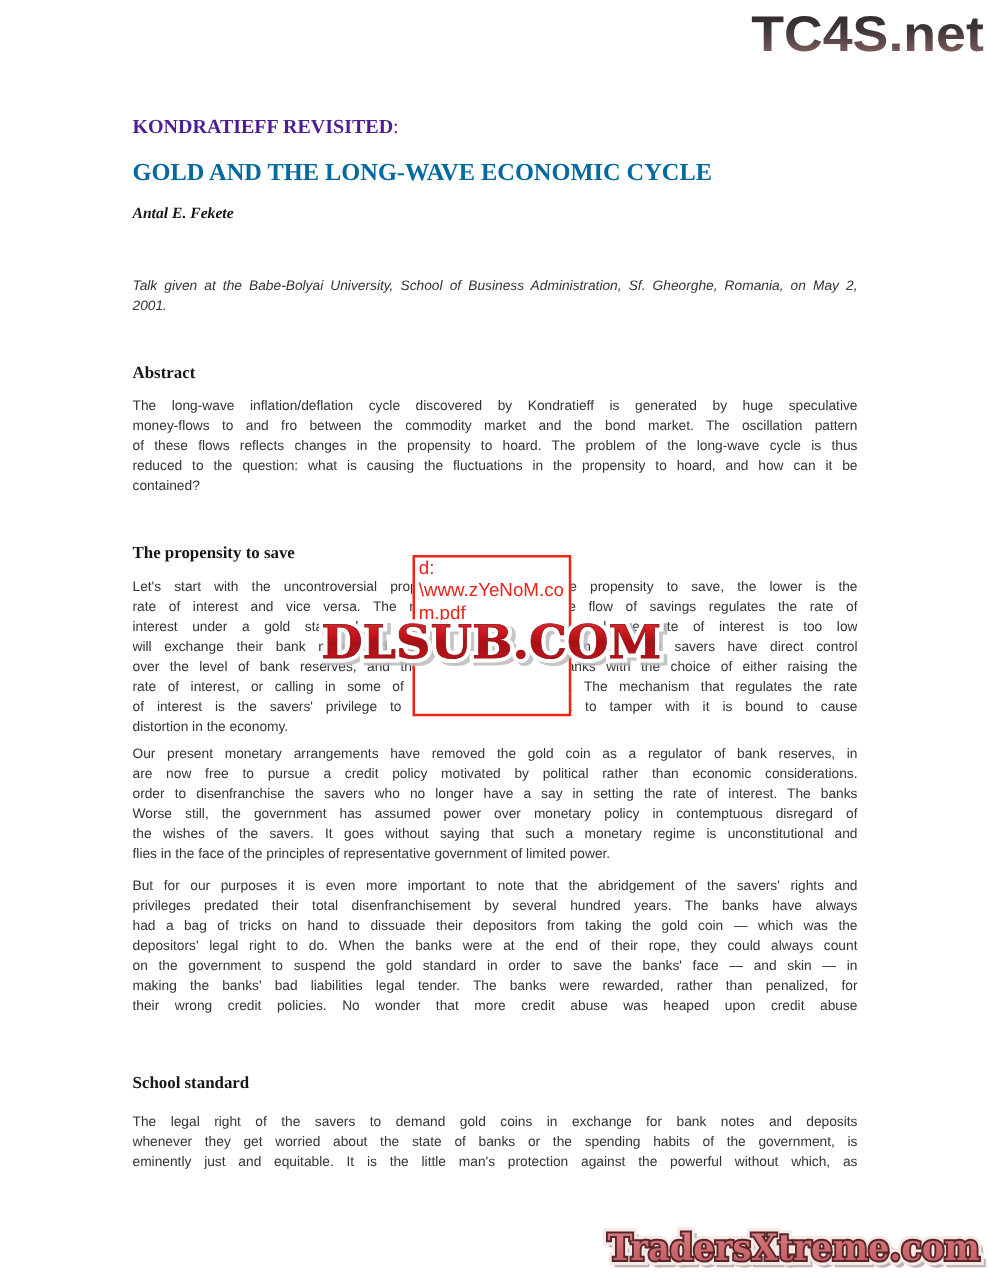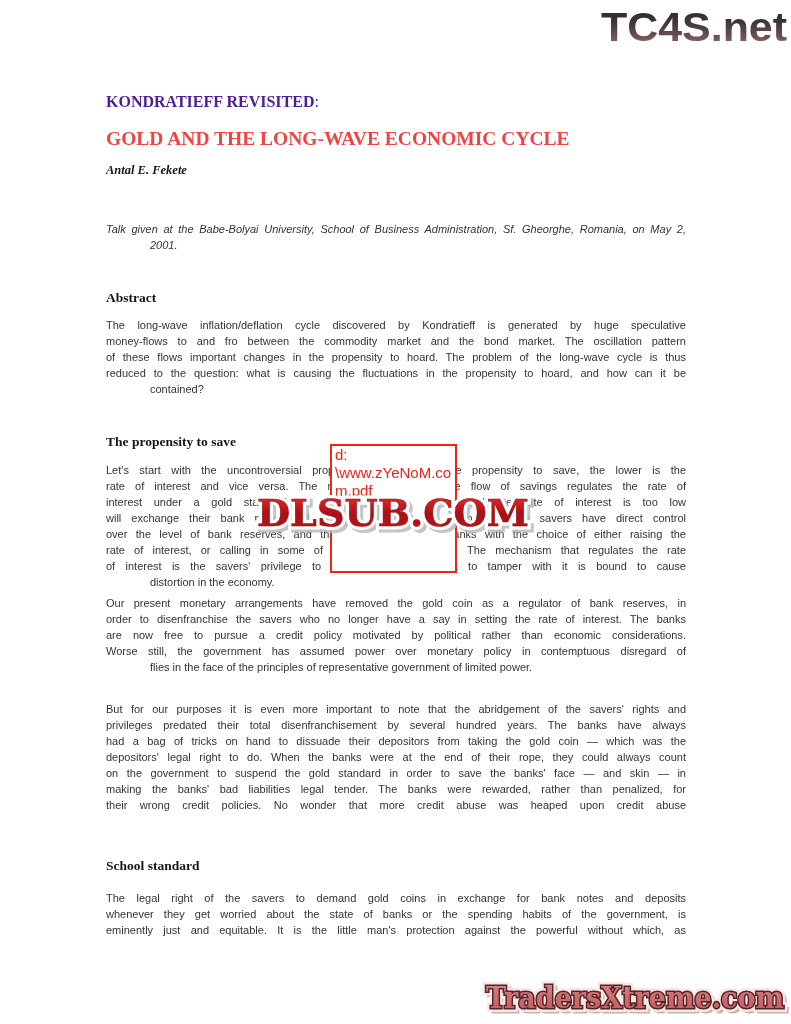--- a/index.html
+++ b/index.html
@@ -6,28 +6,28 @@
   .page {
     position:relative; width:791px; height:1024px; background:#ffffff;
     font-family:"Liberation Sans", sans-serif; color:#303030; overflow:hidden;
   }
 
   
   .blk { position:absolute; left:106px; width:580px; }
 
   .title1 { font-family:"Liberation Serif", serif; font-weight:bold; font-size:16px; line-height:20px; color:#4c1d95; }
   .title1 .colon { font-weight:normal; }
-  .title2 { font-family:"Liberation Serif", serif; font-weight:bold; font-size:19.5px; line-height:25px; color:#ef4444; }
+  .title2 { font-family:"Liberation Serif", serif; font-weight:bold; font-size:19.5px; line-height:25px; color:#0369a1; }
   .author { font-family:"Liberation Serif", serif; font-weight:bold; font-style:italic; font-size:12.5px; color:#161616; }
   .sec-h  { font-family:"Liberation Serif", serif; font-weight:bold; font-size:13.5px; color:#161616; }
 
   .body-text { font-size:11px; line-height:16px; color:#333333; }
   .talknote  { font-style:italic; }
   .tline { text-align:justify; text-align-last:justify; height:16px; overflow:hidden; }
-  .tlast { text-align-last:left;margin-left:44px; }
+  .tlast { text-align-last:left; }
 
   
   .wmbox {
     position:absolute; left:330px; top:444px; width:123px; height:125px;
     background:#ffffff; border:2px solid #ee2714; z-index:5;
   }
   .wmbox-line {
     color:#e8251c; font-size:15px; line-height:18px; padding-left:3px;
     white-space:nowrap; overflow:hidden;
   }
@@ -63,41 +63,42 @@
 
   <div class="blk body-text talknote" style="top:221px;">
       <div class="tline">Talk given at the Babe-Bolyai University, School of Business Administration, Sf. Gheorghe, Romania, on May 2,</div>
       <div class="tline tlast">2001.</div>
     </div>
 
   <div class="blk sec-h" style="top:290px;">Abstract</div>
   <div class="blk body-text" style="top:317px;">
       <div class="tline">The long-wave inflation/deflation cycle discovered by Kondratieff is generated by huge speculative</div>
       <div class="tline">money-flows to and fro between the commodity market and the bond market. The oscillation pattern</div>
-      <div class="tline">of these flows important changes in the propensity to hoard. The problem of the long-wave cycle is thus</div>
+      <div class="tline">of these flows reflects changes in the propensity to hoard. The problem of the long-wave cycle is thus</div>
       <div class="tline">reduced to the question: what is causing the fluctuations in the propensity to hoard, and how can it be</div>
       <div class="tline tlast">contained?</div>
     </div>
 
   <div class="blk sec-h" style="top:434px;">The propensity to save</div>
   <div class="blk body-text" style="top:462px;">
       <div class="tline">Let's start with the uncontroversial proposition: the higher the propensity to save, the lower is the</div>
       <div class="tline">rate of interest and vice versa. The mechanism whereby the flow of savings regulates the rate of</div>
       <div class="tline">interest under a gold standard is as follows. Savers who feel the rate of interest is too low</div>
       <div class="tline">will exchange their bank notes and deposits for gold coins. In this way savers have direct control</div>
       <div class="tline">over the level of bank reserves, and they can confront the banks with the choice of either raising the</div>
       <div class="tline">rate of interest, or calling in some of their outstanding loans. The mechanism that regulates the rate</div>
       <div class="tline">of interest is the savers' privilege to hoard gold. Any effort to tamper with it is bound to cause</div>
       <div class="tline tlast">distortion in the economy.</div>
     </div>
   <div class="blk body-text" style="top:595px;">
       <div class="tline">Our present monetary arrangements have removed the gold coin as a regulator of bank reserves, in</div>
+      <div class="tline">are now free to pursue a credit policy motivated by political rather than economic considerations.</div>
       <div class="tline">order to disenfranchise the savers who no longer have a say in setting the rate of interest. The banks</div>
-      <div class="tline">are now free to pursue a credit policy motivated by political rather than economic considerations.</div>
       <div class="tline">Worse still, the government has assumed power over monetary policy in contemptuous disregard of</div>
+      <div class="tline">the wishes of the savers. It goes without saying that such a monetary regime is unconstitutional and</div>
       <div class="tline tlast">flies in the face of the principles of representative government of limited power.</div>
     </div>
   <div class="blk body-text" style="top:701px;">
       <div class="tline">But for our purposes it is even more important to note that the abridgement of the savers' rights and</div>
       <div class="tline">privileges predated their total disenfranchisement by several hundred years. The banks have always</div>
       <div class="tline">had a bag of tricks on hand to dissuade their depositors from taking the gold coin — which was the</div>
       <div class="tline">depositors' legal right to do. When the banks were at the end of their rope, they could always count</div>
       <div class="tline">on the government to suspend the gold standard in order to save the banks' face — and skin — in</div>
       <div class="tline">making the banks' bad liabilities legal tender. The banks were rewarded, rather than penalized, for</div>
       <div class="tline">their wrong credit policies. No wonder that more credit abuse was heaped upon credit abuse</div>

